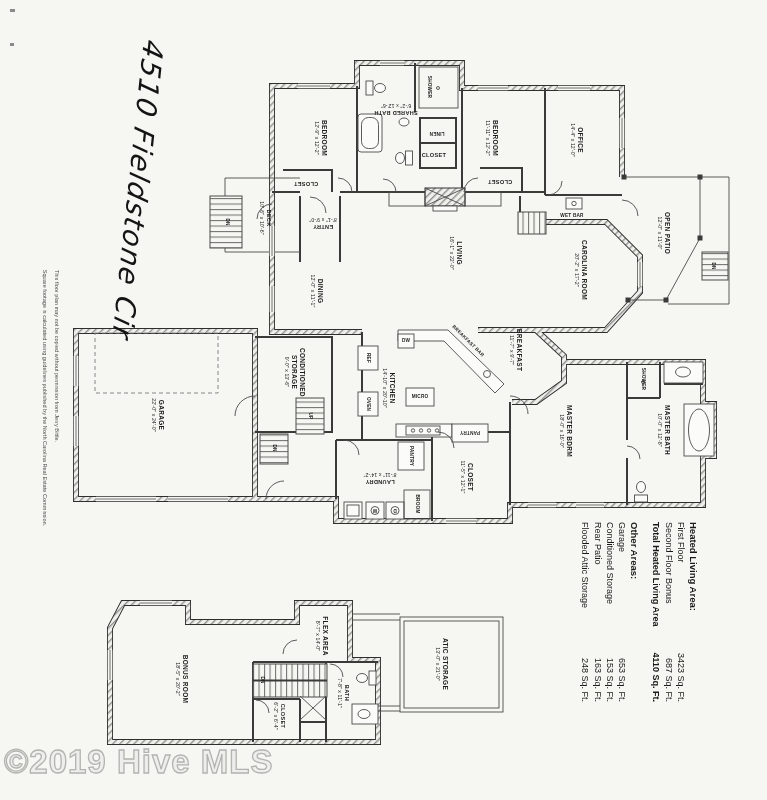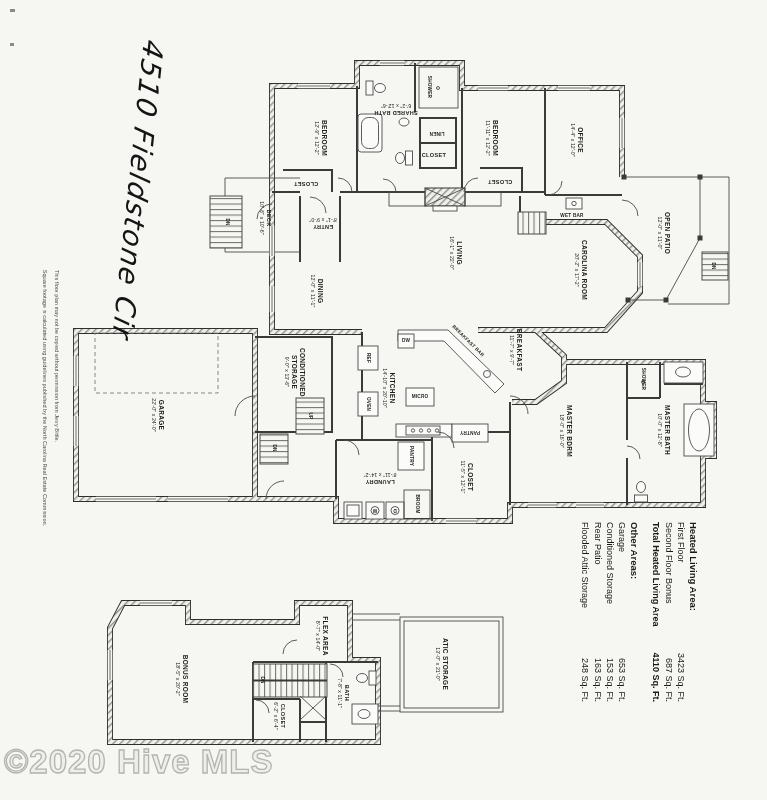--- a/index.html
+++ b/index.html
@@ -387,14 +387,14 @@
     <div class="s-r">
         <span class="s-l">Rear Patio</span>
         <span class="s-v">163 Sq. Ft.</span>
       </div>
     <div class="s-r">
         <span class="s-l">Flooded Attic Storage</span>
         <span class="s-v">248 Sq. Ft.</span>
       </div>
   </div>
 
-  <div class="wm">©2020 Hive MLS</div>
+  <div class="wm">©2019 Hive MLS</div>
 </div>
 
 </body></html>

